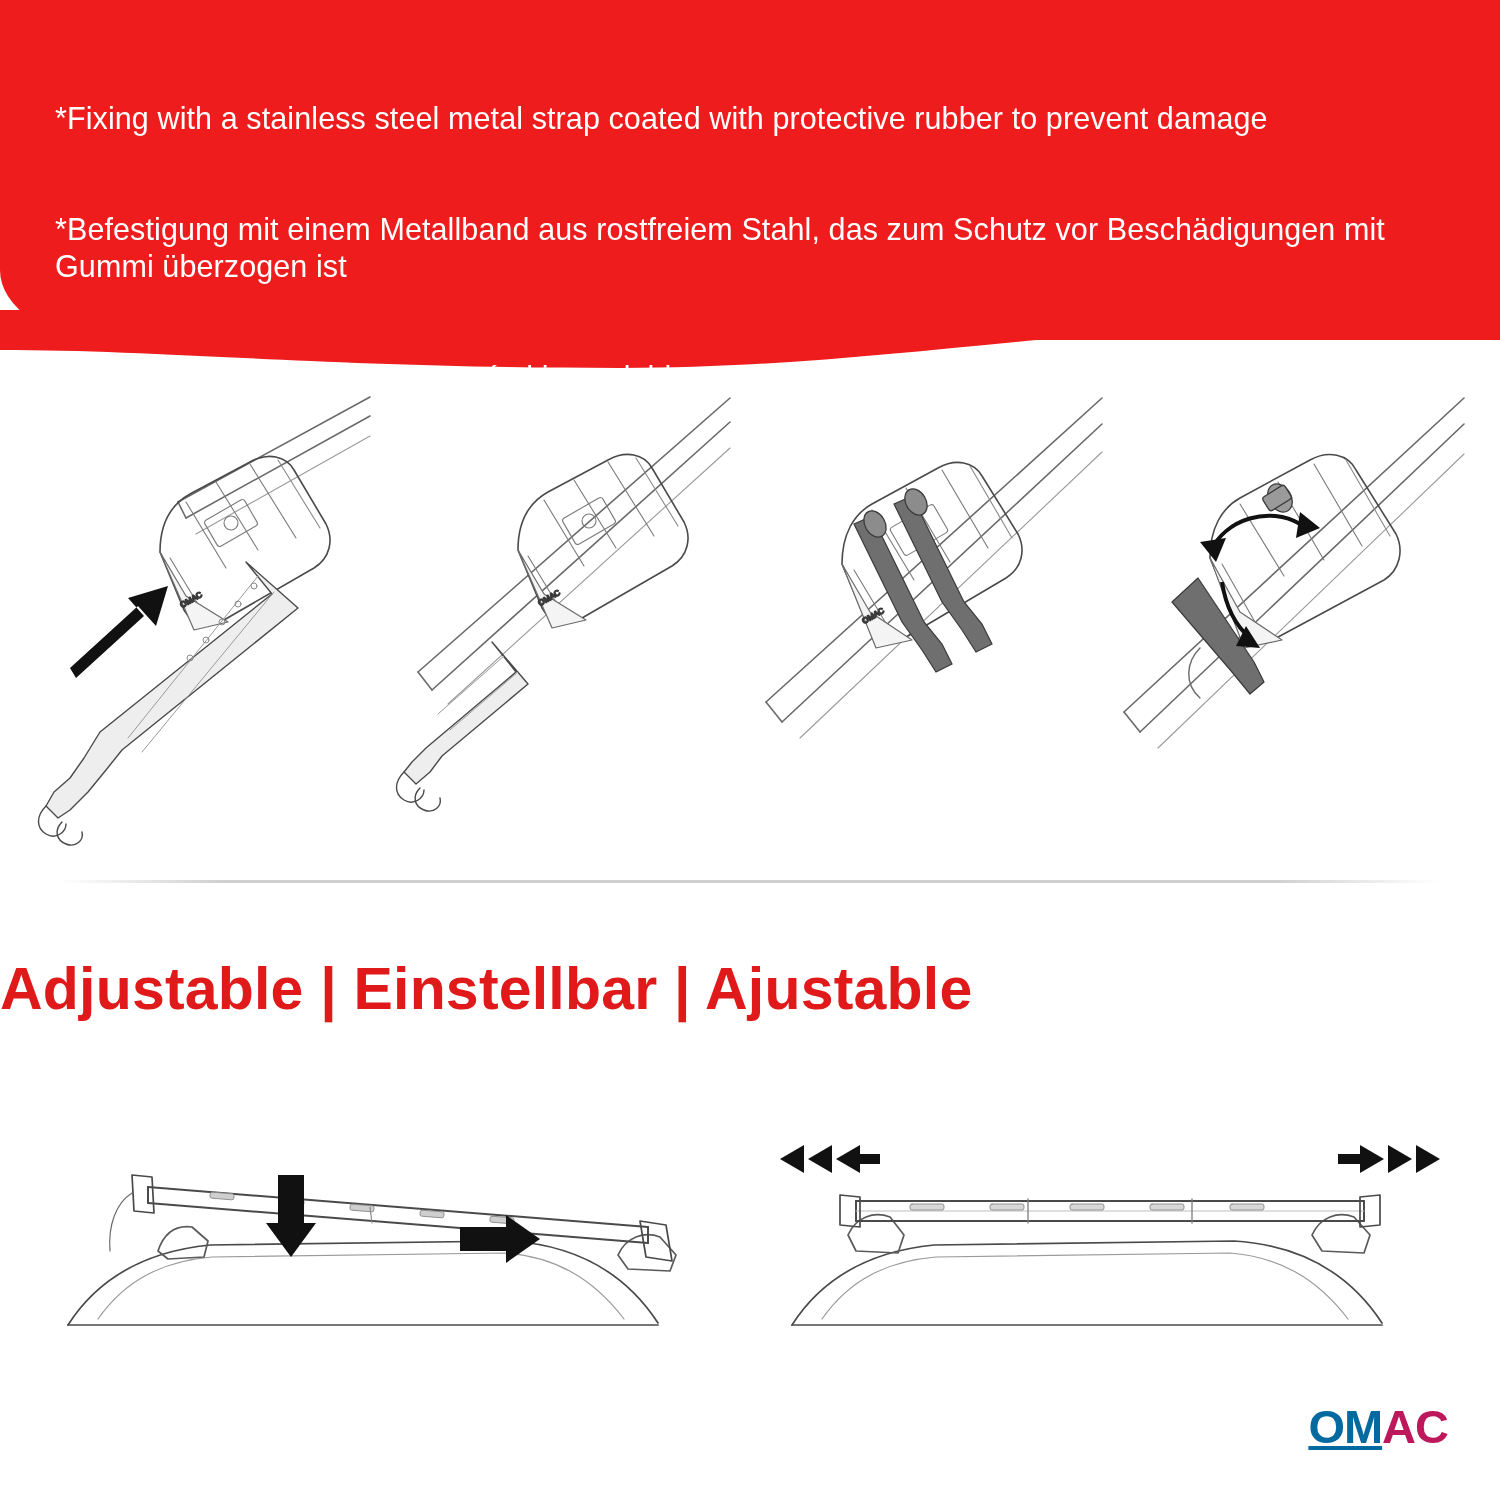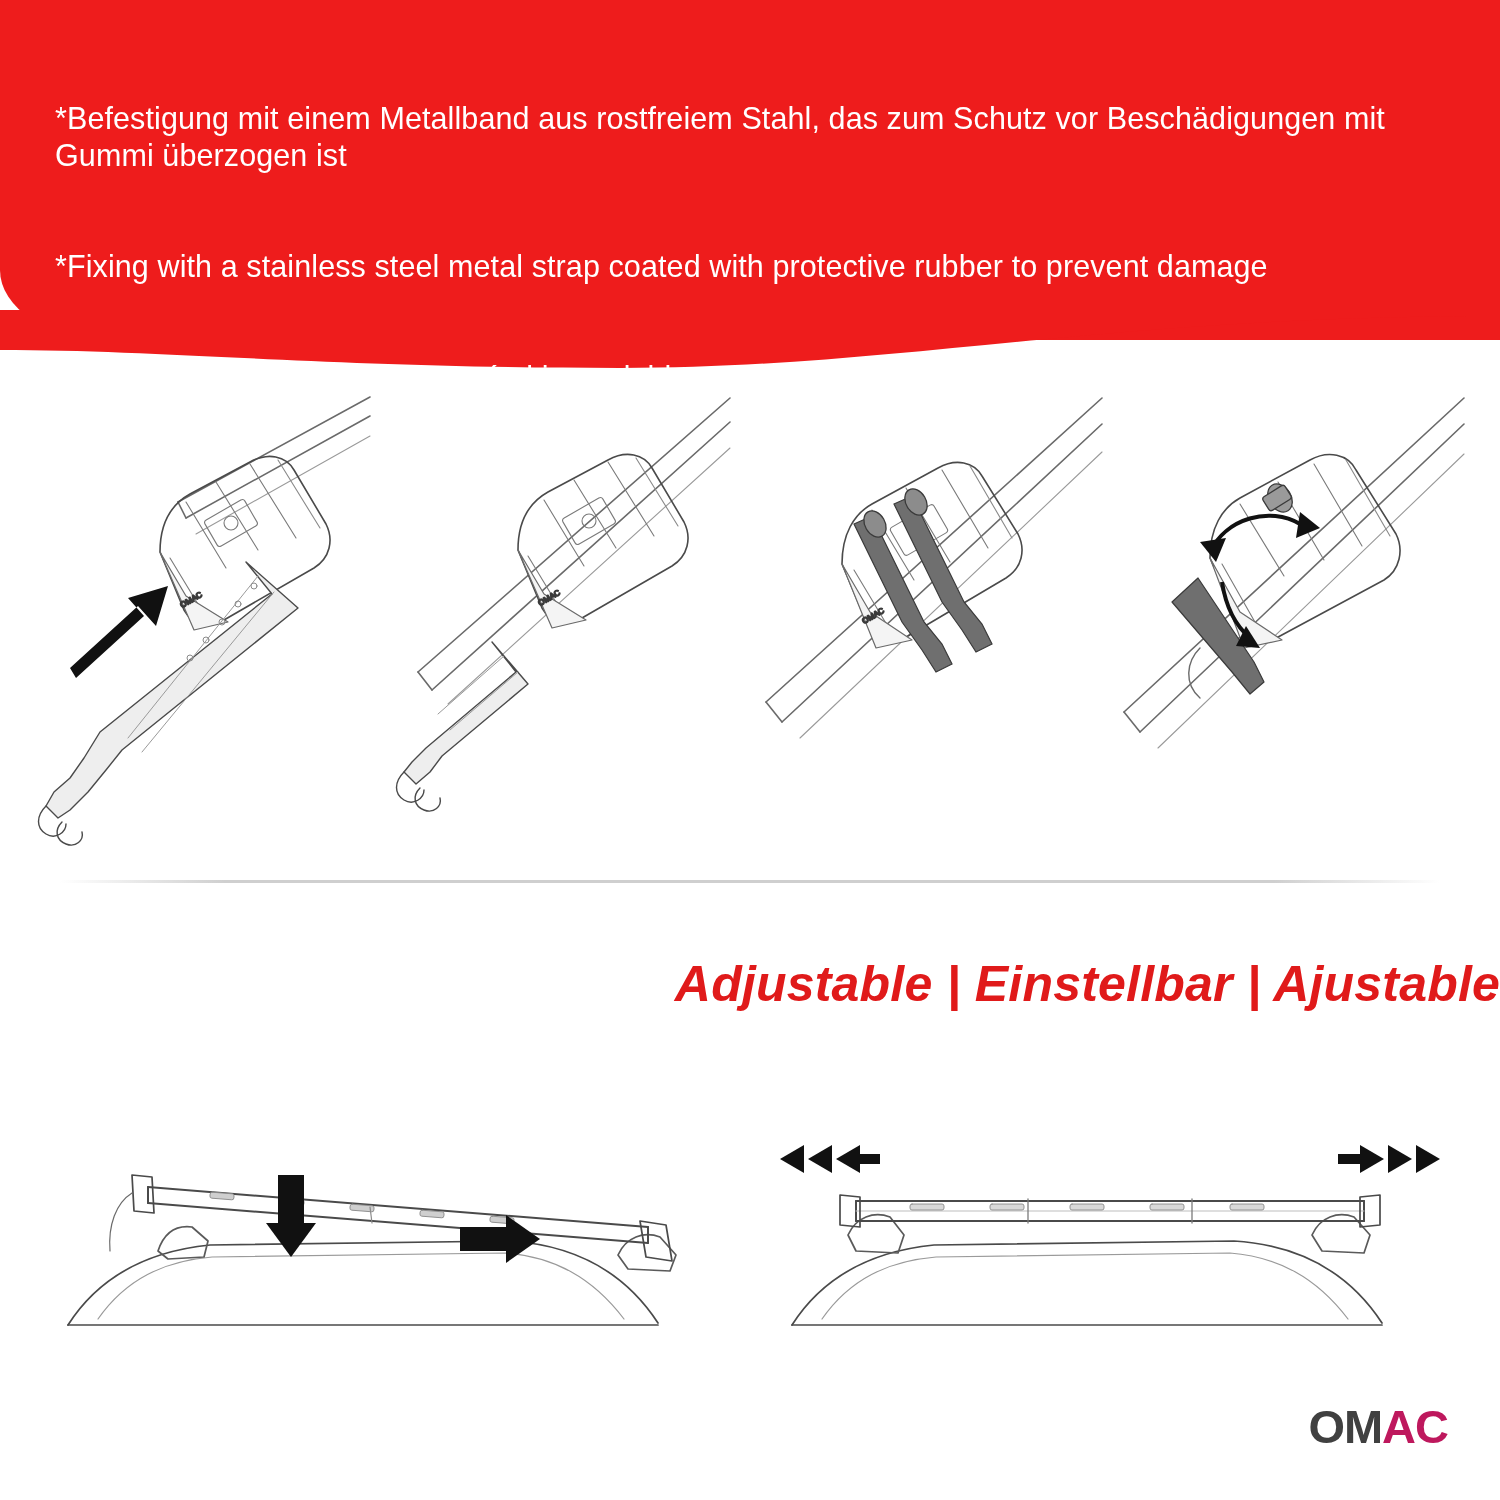--- a/index.html
+++ b/index.html
@@ -80,26 +80,25 @@
     height: 3px;
     background: linear-gradient(to right, rgba(190,190,190,0), #cfcfcf 12%, #cfcfcf 88%, rgba(190,190,190,0));
   }
 
   
   #adjustable-title {
     position: absolute;
     left: 0;
     top: 955px;
     width: 1500px;
-    text-align: right;
+    text-align: left;
     color: #e01a1a;
-    font-size: 50px;
+    font-size: 59px;
     font-weight: bold;
     letter-spacing: 0.2px;
-    font-style: italic;
   }
 
   
   #adjust-area {
     position: absolute;
     left: 0;
     top: 1075px;
     width: 1500px;
     height: 300px;
   }
@@ -115,34 +114,34 @@
     right: 52px;
     bottom: 48px;
     height: 52px;
     display: flex;
     align-items: center;
     font-size: 47px;
     font-weight: bold;
     letter-spacing: -1px;
     line-height: 1;
   }
-  #brand-logo .logo-dark { color: #404040; }
+  #brand-logo .logo-dark { color: #0369a1; text-decoration: underline; }
   #brand-logo .logo-red  { color: #be185d; }
 </style>
 </head>
 <body>
 
 <div id="header-banner">
   <div class="red-shape"></div>
   <svg class="red-curve" viewBox="0 0 1500 60" preserveAspectRatio="none">
     <path d="M0,0 L1500,0 L1500,6 C1100,6 900,58 620,58 C330,58 170,40 0,40 Z" fill="#ee1c1c"></path>
   </svg>
   <div id="header-text">
+    <span class="line">*Fixing with a stainless steel metal strap coated with protective rubber to prevent damage</span>
     <span class="line">*Befestigung mit einem Metallband aus rostfreiem Stahl, das zum Schutz vor Beschädigungen mit Gummi überzogen ist</span>
-    <span class="line">*Fixing with a stainless steel metal strap coated with protective rubber to prevent damage</span>
     <span class="line">*Fixation avec une sangle en métal inoxydable recouverte de caoutchouc de protection pour éviter les dommages.</span>
   </div>
 </div>
 
 <div id="steps-area">
 
   <div class="step-cell" style="left:10px;">
     <svg width="375" height="510" viewBox="0 0 375 510">
       <g fill="none" stroke="#3a3a3a" stroke-width="1.6" stroke-linejoin="round" stroke-linecap="round">
 

